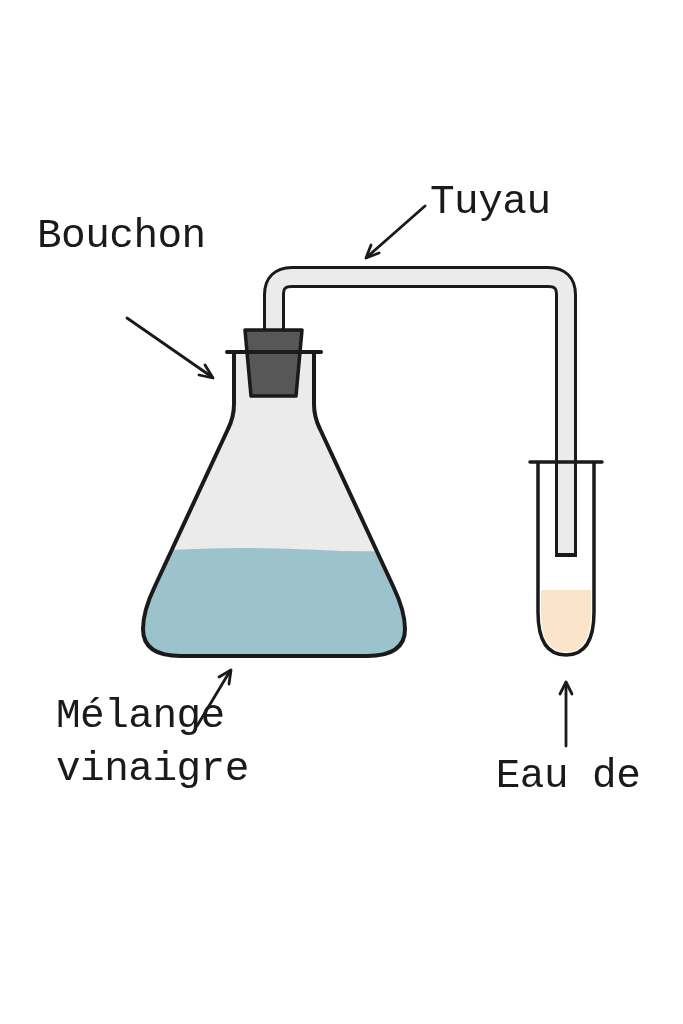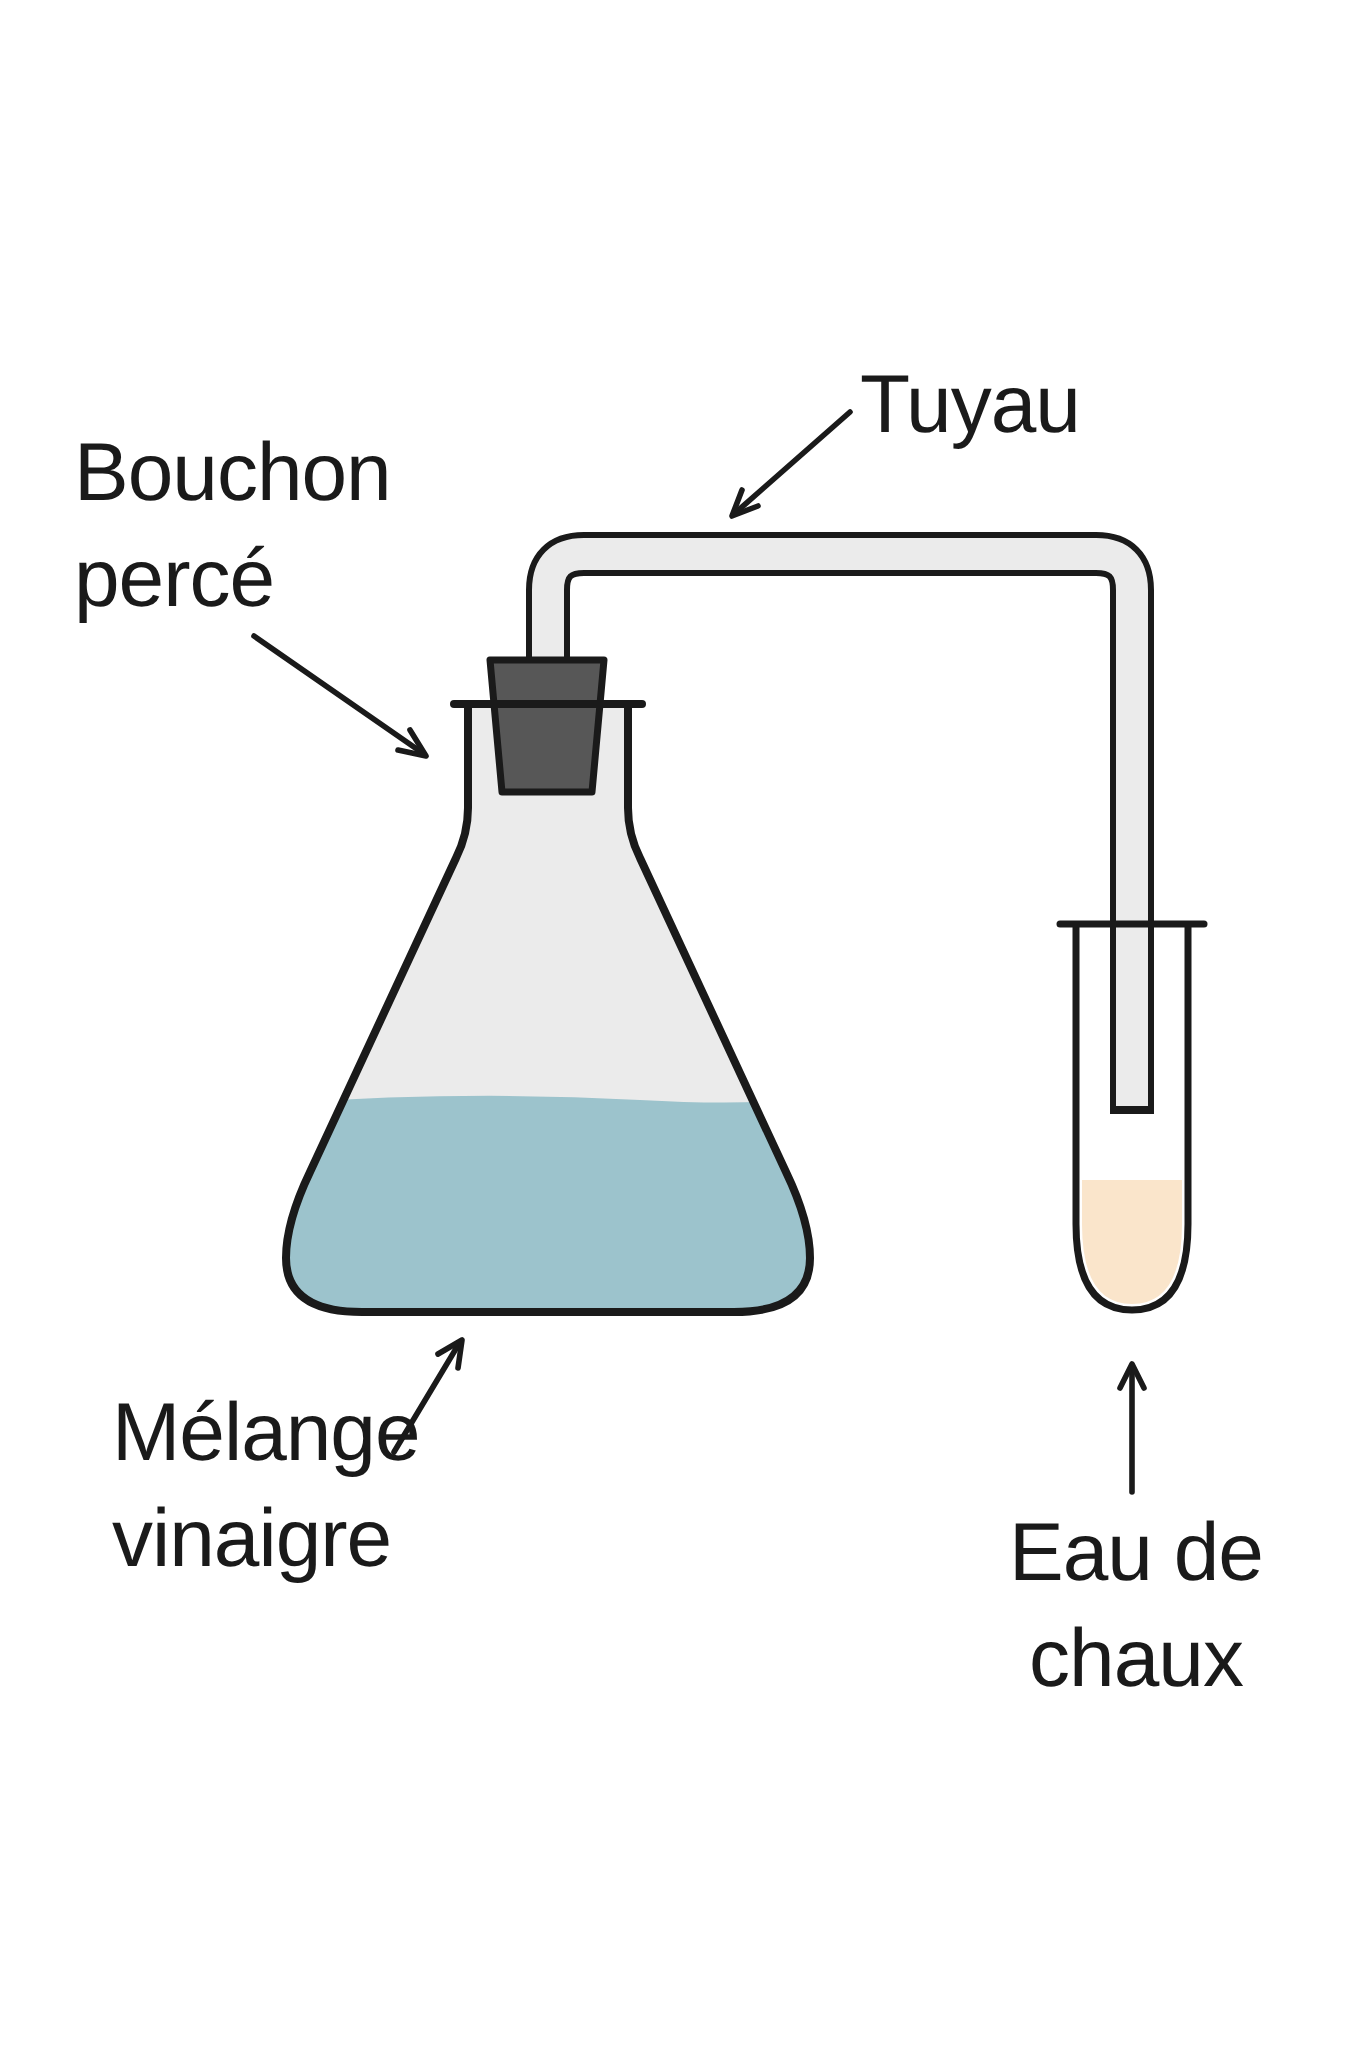--- a/index.html
+++ b/index.html
@@ -6,21 +6,21 @@
     margin: 0;
     padding: 0;
     background: #ffffff;
   }
   .canvas {
     position: relative;
     width: 683px;
     height: 1024px;
     background: #ffffff;
     overflow: hidden;
-    font-family: Liberation Sans, sans-serif;
+    font-family: Liberation Mono, monospace;
   }
   .diagram-svg {
     position: absolute;
     left: 0;
     top: 0;
   }
   .lbl {
     position: absolute;
     color: #1a1a1a;
     font-size: 41px;
@@ -73,30 +73,28 @@
         <path d="M219 677 L231 670 L229 684"></path>
 
         <path d="M566 746 L566 683"></path>
         <path d="M560 694 L566 682 L572 694"></path>
       </g>
     </g>
   </svg>
 
   <div class="lbl" id="lbl-bouchon">
     <span class="line">Bouchon</span>
-    <span class="line">percé</span>
   </div>
 
   <div class="lbl" id="lbl-tuyau">
     <span class="line">Tuyau</span>
   </div>
 
   <div class="lbl" id="lbl-melange">
     <span class="line">Mélange</span>
     <span class="line">vinaigre</span>
   </div>
 
   <div class="lbl" id="lbl-eau">
     <span class="line">Eau de</span>
-    <span class="line">chaux</span>
   </div>
 
 </div>
 
 </body></html>

